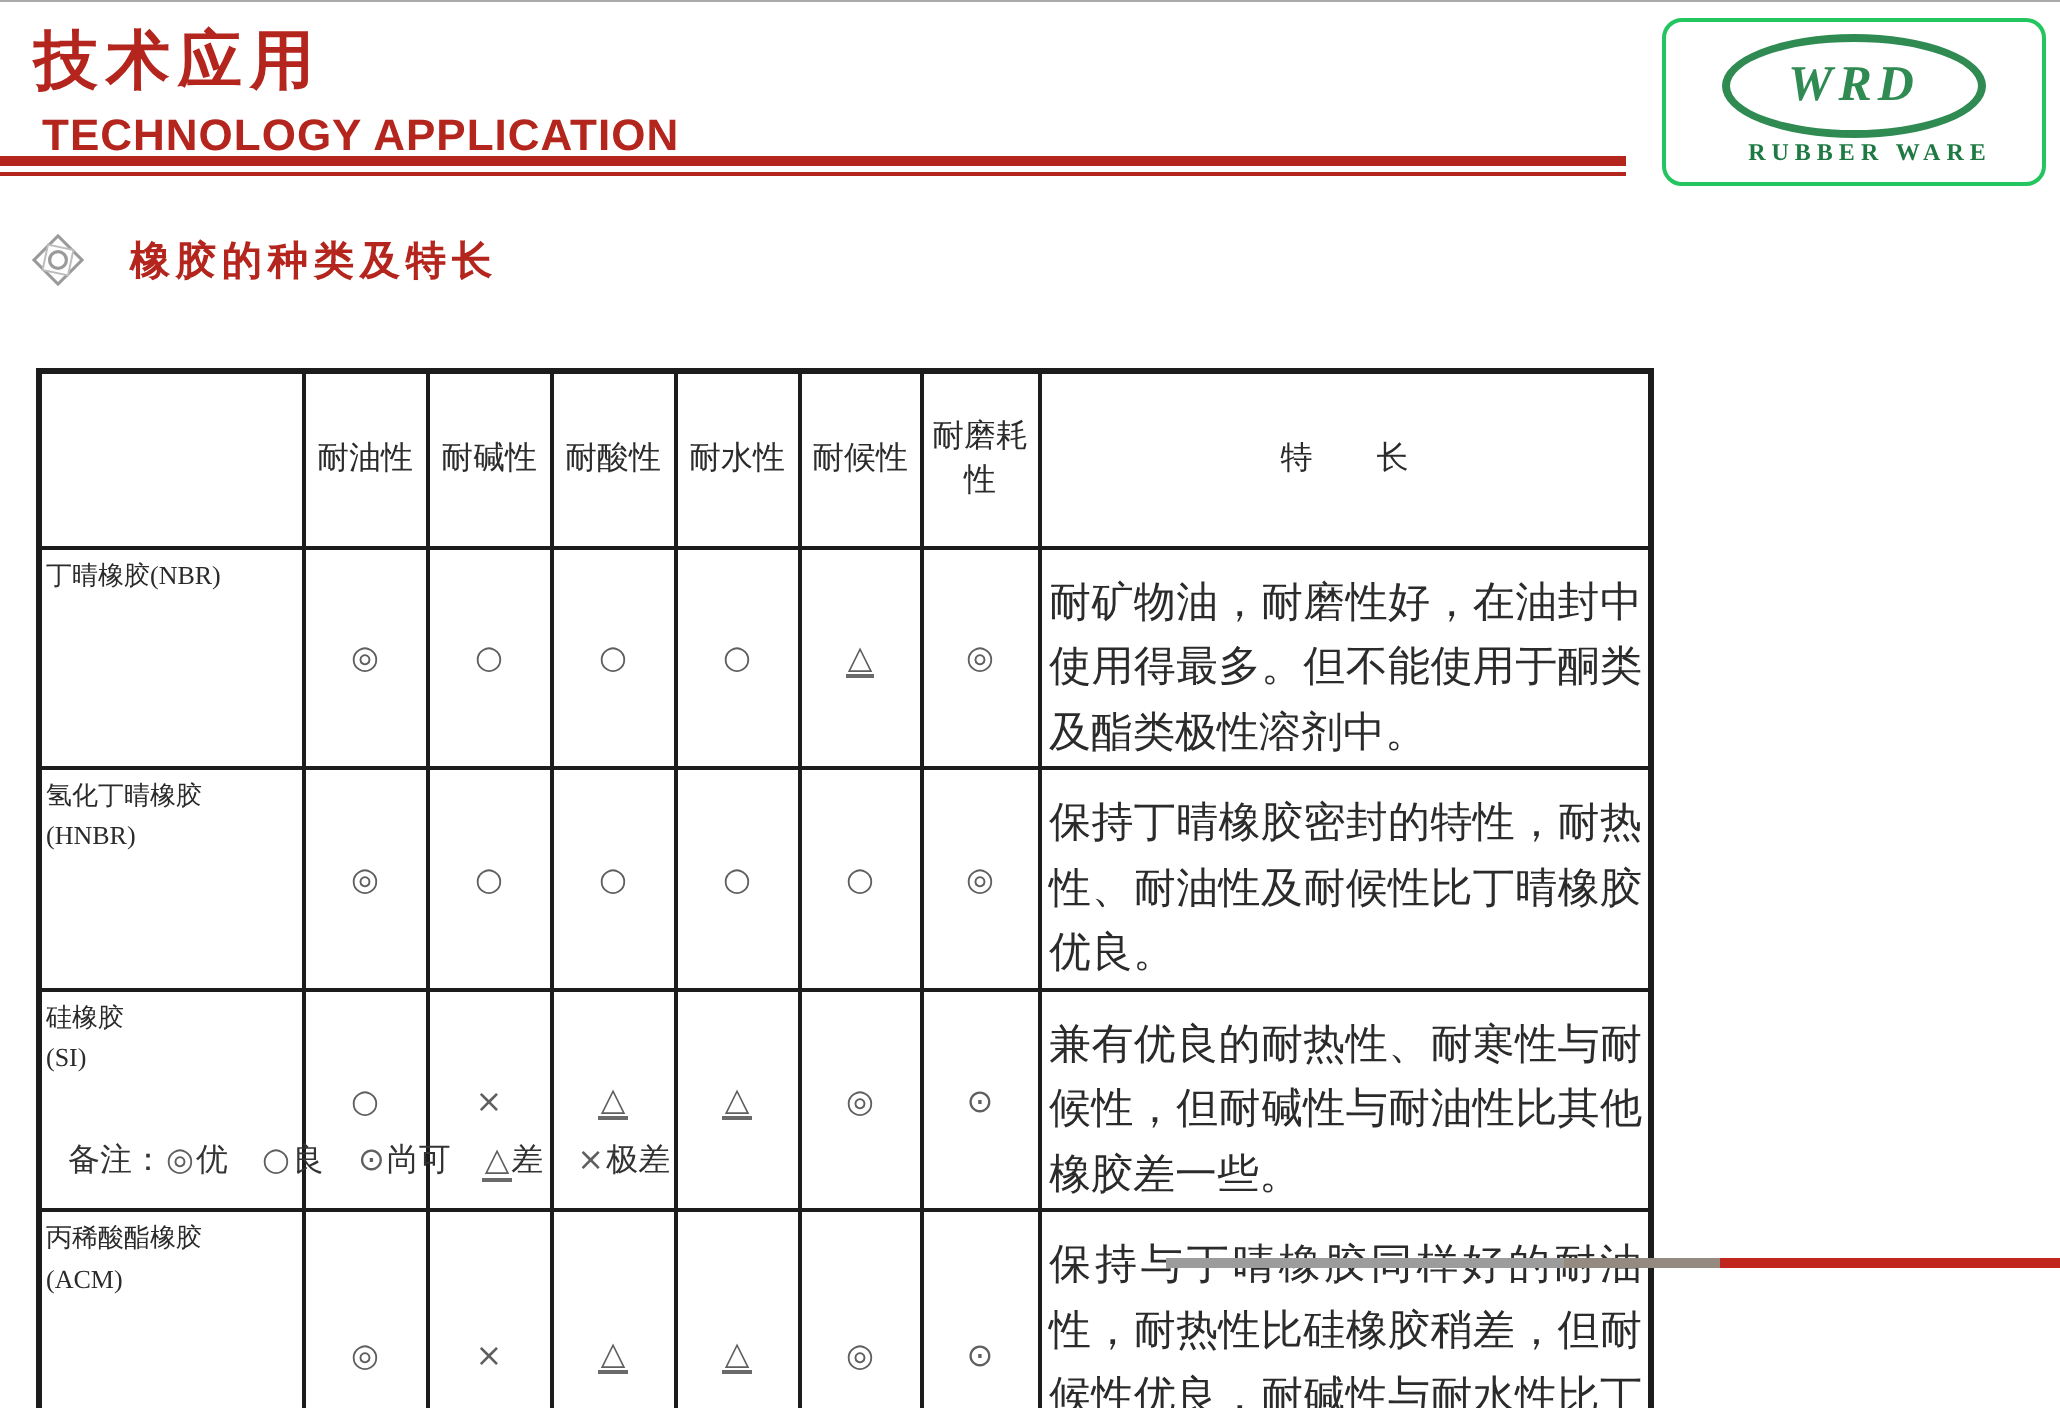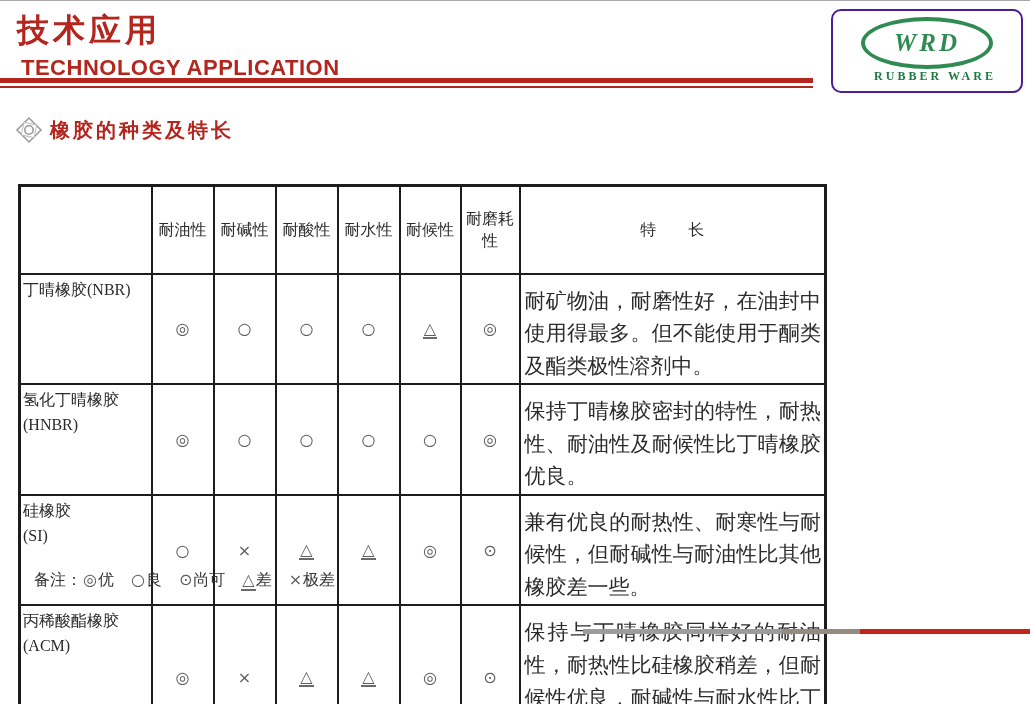--- a/index.html
+++ b/index.html
@@ -15,56 +15,56 @@
   }
   .subtitle {
     position:absolute; left:21px; top:54px; font-size:22px; font-weight:bold;
     color:#b4251d; letter-spacing:0.5px; font-family:"Liberation Sans", sans-serif;
   }
   .bar-thick { position:absolute; left:0; top:77px; width:813px; height:5px; background:#b4251d; }
   .bar-thin  { position:absolute; left:0; top:85px; width:813px; height:2px; background:#b4251d; }
   
   .logo {
     position:absolute; left:831px; top:8px; width:188px; height:80px;
-    border:2px solid #4c1d95; border-radius:10px; background:#fff;
+    border:2px solid #22c55e; border-radius:10px; background:#fff;
   }
   .logo-ellipse {
     position:absolute; left:28px; top:6px; width:124px; height:44px;
     border:4px solid #2f8b51; border-radius:50%;
     display:flex; align-items:center; justify-content:center;
   }
   .logo-wrd {
     font-family:"Liberation Serif", serif; font-style:italic; font-weight:bold;
     font-size:25px; color:#2f8b51; letter-spacing:3px;
   }
   .logo-sub {
     position:absolute; left:16px; right:0; top:58px; text-align:center;
     font-size:12px; font-weight:bold; letter-spacing:3px; color:#1e7a42;
     font-family:"Liberation Serif", serif;
   }
   
   .section { position:absolute; left:13px; top:113px; display:flex; align-items:center; }
   .section-icon { width:32px; height:32px; flex:0 0 auto; }
   .section-text {
     font-size:20px; font-weight:bold; color:#b4251d; letter-spacing:3px;
-    font-family:"Liberation Sans", sans-serif; margin-left:5px;
+    font-family:"Liberation Sans", sans-serif; margin-left:20px;
   }
   
   table.props {
     position:absolute; left:18px; top:183px; width:809px;
     border-collapse:collapse; table-layout:fixed;
     border:3px solid #1c1c1c;
   }
   table.props th, table.props td { border:2px solid #1c1c1c; overflow:hidden; }
   table.props th {
     font-weight:normal; font-size:16px; color:#2b2b2b; text-align:center;
     vertical-align:middle; line-height:1.35; padding:0 2px;
   }
   td.name {
-    font-size:16px; color:#2b2b2b; vertical-align:top; text-align:left;
+    font-size:13px; color:#2b2b2b; vertical-align:top; text-align:left;
     padding:3px 1px 0 2px; line-height:1.55; white-space:pre-line;
   }
   td.sym {
     text-align:center; vertical-align:middle;
     font-family:"DejaVu Sans", sans-serif; font-size:16px; color:#5f5f5f;
   }
   td.feature {
     font-size:21px; color:#2b2b2b; vertical-align:middle; text-align:justify;
     padding:10px 3px 1px 4px; line-height:1.55;
   }

